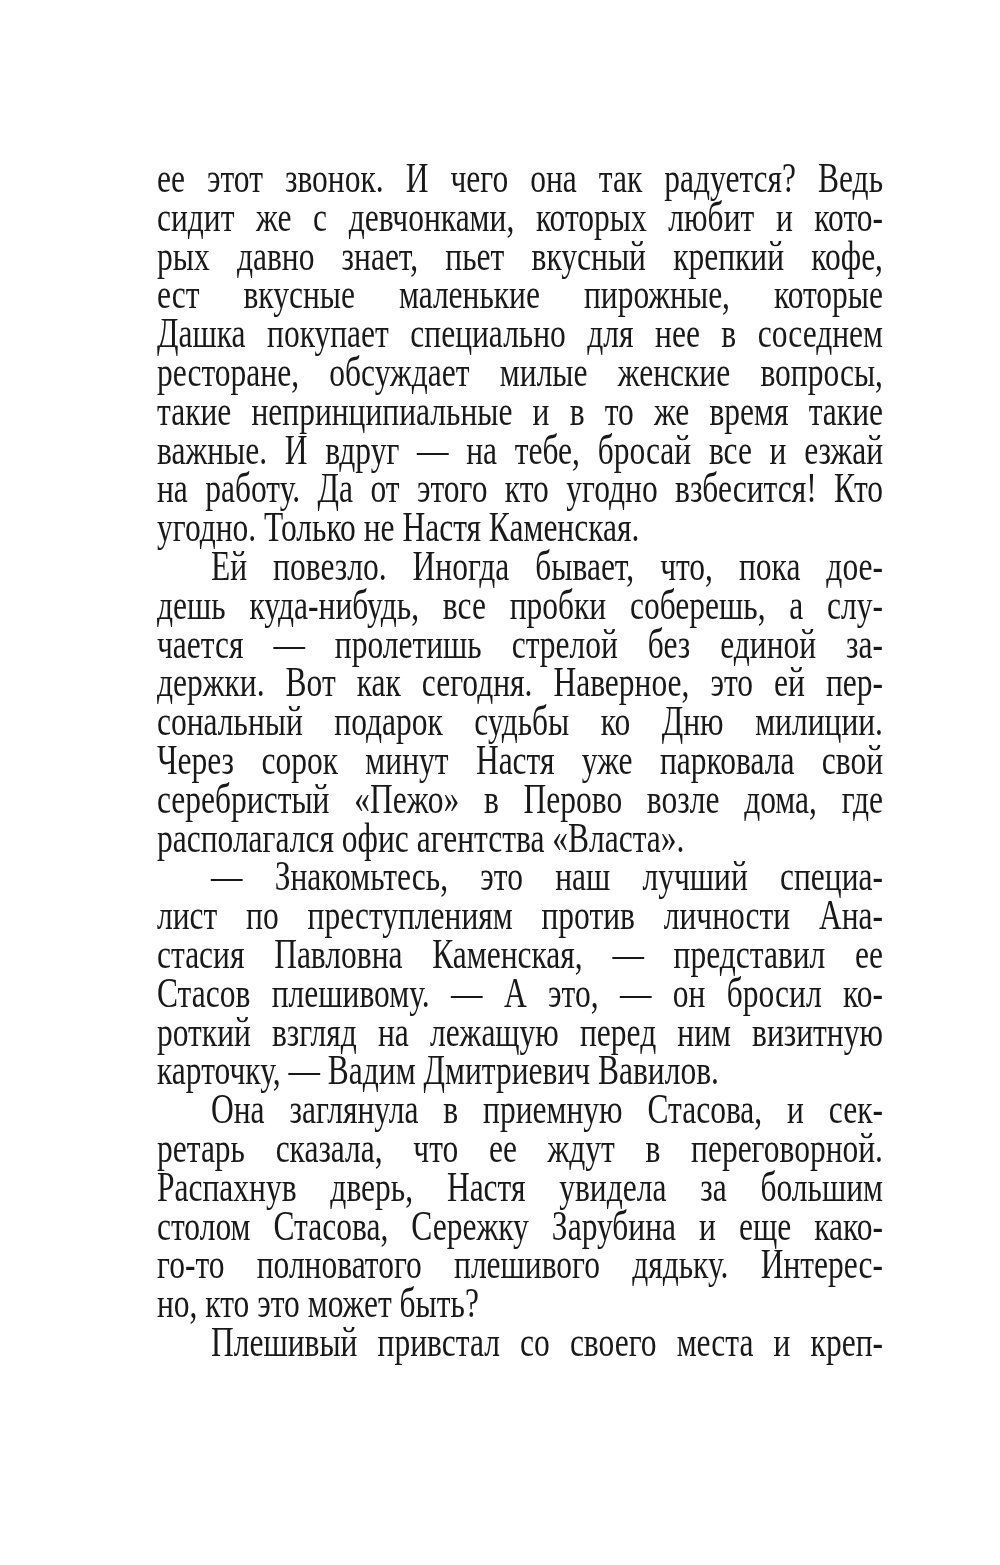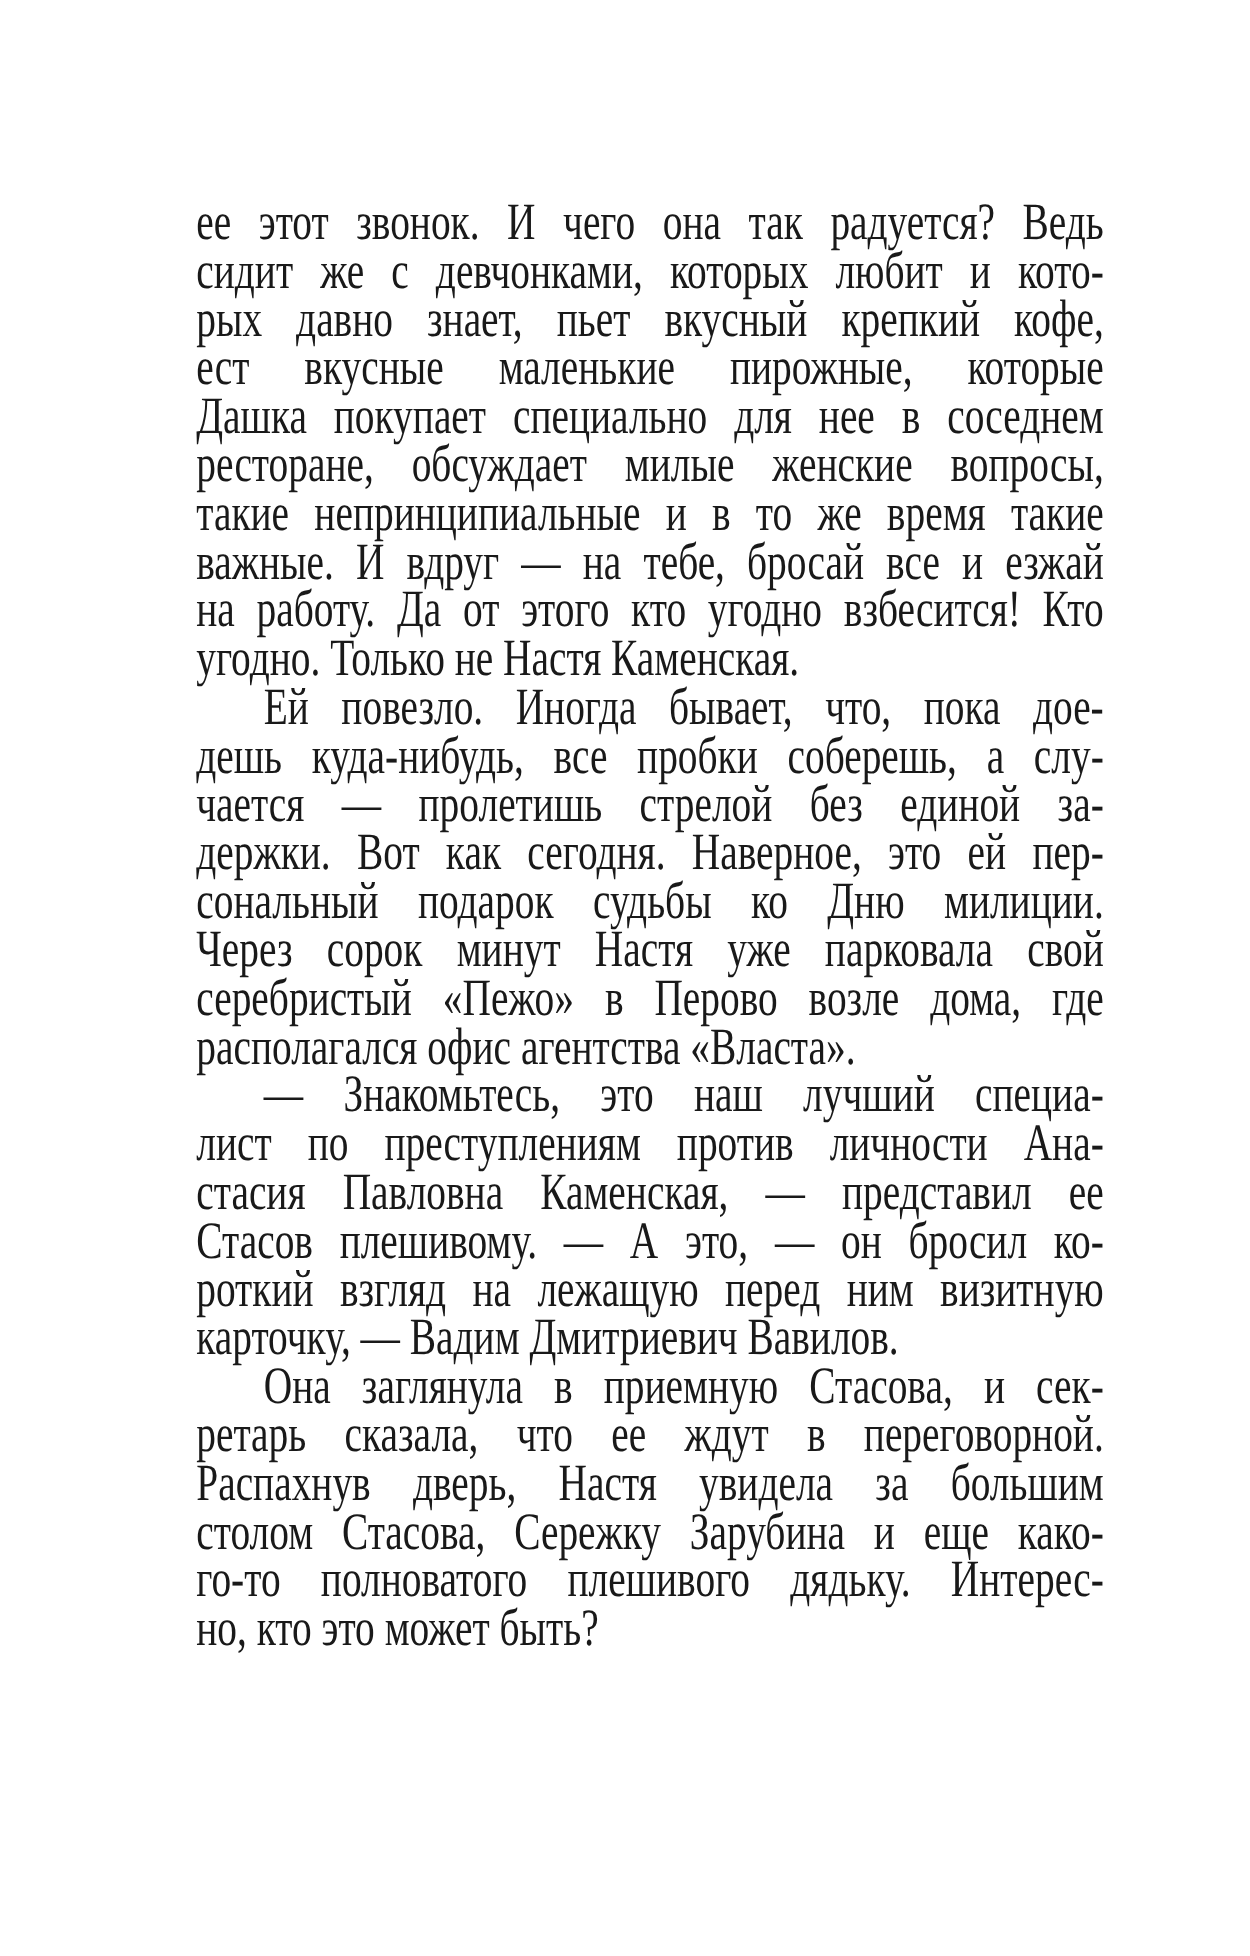--- a/index.html
+++ b/index.html
@@ -85,15 +85,18 @@
         <div class="line">карточку, — Вадим Дмитриевич Вавилов.</div>
       </div>
       <div>
         <div class="line just indent">Она заглянула в приемную Стасова, и сек-</div>
         <div class="line just">ретарь сказала, что ее ждут в переговорной.</div>
         <div class="line just">Распахнув дверь, Настя увидела за большим</div>
         <div class="line just">столом Стасова, Сережку Зарубина и еще како-</div>
         <div class="line just">го-то полноватого плешивого дядьку. Интерес-</div>
         <div class="line">но, кто это может быть?</div>
       </div>
+      <div>
+        <div class="line just indent">Плешивый привстал со своего места и креп-</div>
+      </div>
     </main>
   <div class="page-number">18</div>
 </div>
 
 </body></html>

